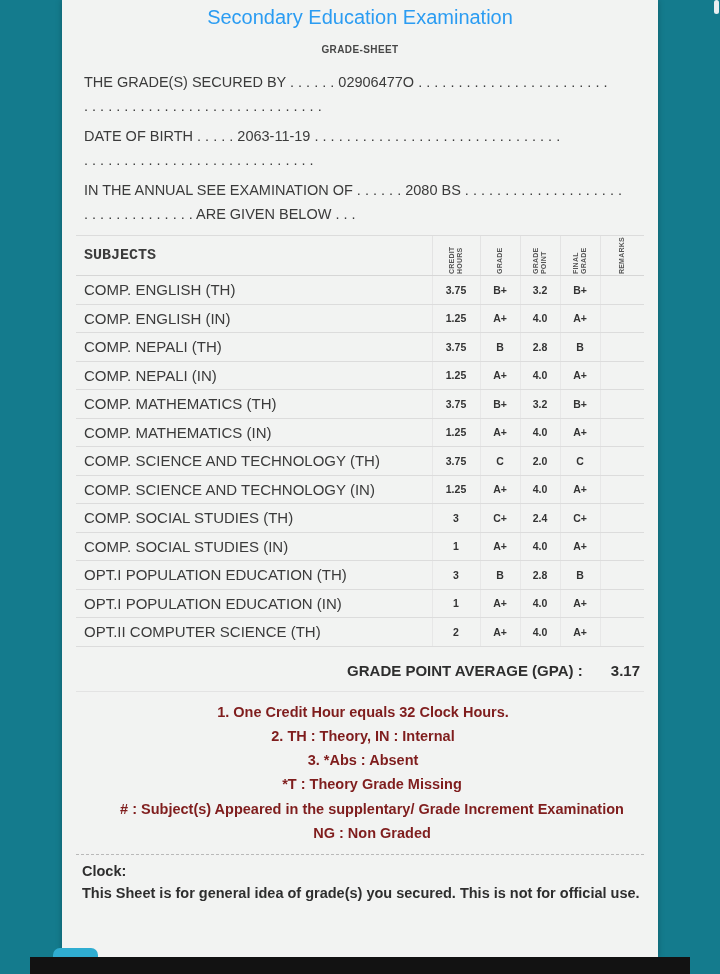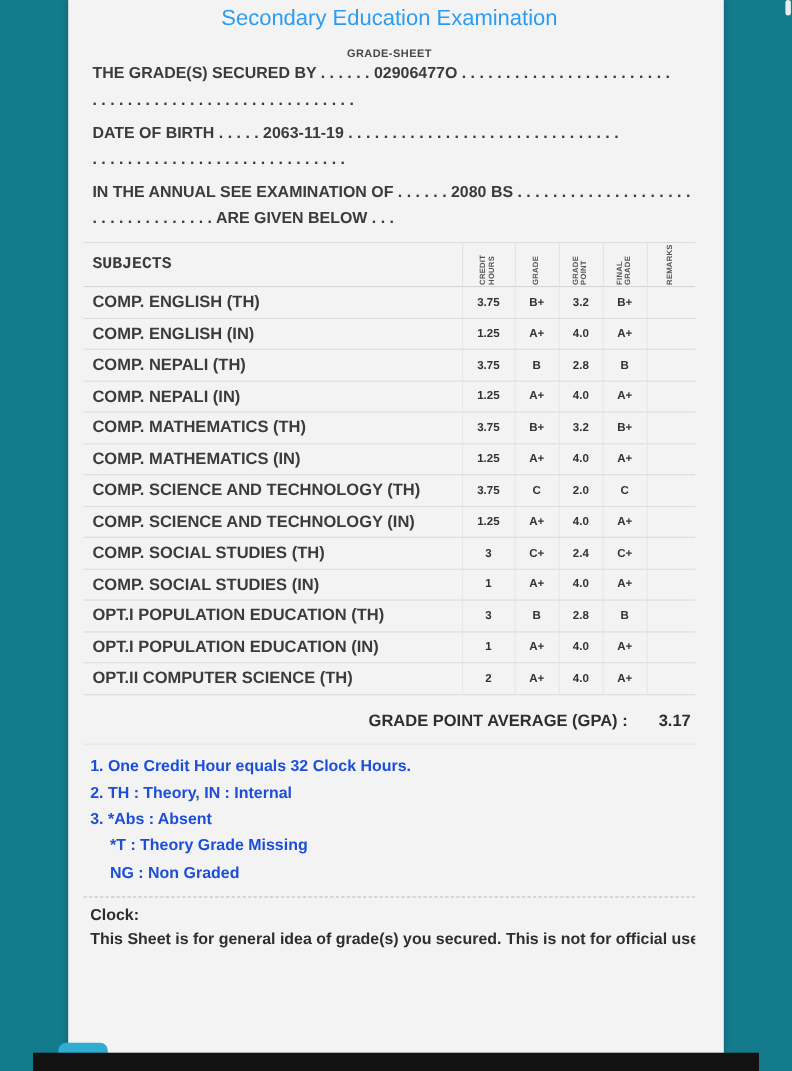--- a/index.html
+++ b/index.html
@@ -3,53 +3,53 @@
 <meta charset="utf-8">
 <style>
   * { margin:0; padding:0; box-sizing:border-box; }
   html,body { background:#147b8d; }
   body { font-family:"Liberation Sans", sans-serif; }
 
   .screen { position:relative; width:720px; height:974px; background:#147b8d; overflow:hidden; margin:0 auto; }
 
   .card {
     position:absolute; left:62px; top:0; width:596px; height:958px;
-    background:#f2f3f2; padding:4px 26px 0 14px; overflow:hidden;
+    background:#f2f3f2; padding:4px 14px 0 14px; overflow:hidden;
     box-shadow:0 0 6px rgba(0,0,0,.25);
   }
 
   .title { text-align:center; color:#2b9cf2; font-size:20px; font-weight:400; margin-top:2px; }
   .subtitle { text-align:center; color:#474747; font-size:10px; font-weight:700; letter-spacing:.4px; margin-top:15px; }
 
-  .info { margin-top:1px; color:#3b3b3b; font-weight:700; font-size:14.5px; }
+  .info { margin-top:16px; color:#3b3b3b; font-weight:400; font-size:14.5px; }
   .info-line { line-height:23.5px; white-space:nowrap; overflow:hidden; padding-left:8px; }
   .info-line.gap { margin-top:7px; }
 
   table.grades { width:100%; border-collapse:collapse; margin-top:9px; table-layout:fixed; }
   .grades thead th { border-top:1px solid #dcdcdc; border-bottom:1px solid #d6d6d6; }
   .grades td { border-bottom:1px solid #dcdcdc; }
   th.subj-h { text-align:left; font-size:15px; color:#3b3b3b; font-weight:700; padding-left:8px; height:40px;font-family:Liberation Mono, monospace; }
   th.vcol { position:relative; height:40px; border-left:1px solid #e3e3e3; }
   .vtext {
     position:absolute; left:50%; top:50%; width:36px;
     transform:translate(-50%,-50%) rotate(-90deg);
     font-size:7px; line-height:8px; font-weight:700; color:#555;
     text-align:left; letter-spacing:.2px;
   }
   col.c-sub { width:auto; }
   col.c-ch { width:48px; } col.c-g { width:40px; } col.c-gp { width:40px; } col.c-fg { width:40px; } col.c-rm { width:44px; }
-  td.subj { font-size:15px; font-weight:700; color:#3b3b3b; padding-left:8px; height:28.5px;margin-top:27px; }
+  td.subj { font-size:15px; font-weight:400; color:#3b3b3b; padding-left:8px; height:28.5px;margin-top:27px; }
   td.num { text-align:center; font-size:10.5px; font-weight:700; color:#333; border-left:1px solid #e7e7e7; height:28.5px; }
 
   .gpa { margin-top:15px; text-align:right; padding-right:4px; font-size:15px; font-weight:700; color:#2e2e2e; }
   .gpa span { display:inline-block; }
   .gpa .val { margin-left:24px; }
 
   .notes { margin-top:12px; border-top:1px solid #e3e3e3; padding-top:8px; }
-  .note-line { font-size:14.5px; font-weight:700; color:#1d4ed8; line-height:24.3px; padding-left:6px; white-space:nowrap; overflow:hidden; }
+  .note-line { font-size:14.5px; font-weight:700; color:#7f1d1d; line-height:24.3px; padding-left:6px; white-space:nowrap; overflow:hidden;text-align:center; }
   .note-line.indent { padding-left:24px; }
 
   .footer { margin-top:9px; border-top:1px dashed #b9b9b9; padding-top:8px; }
   .note-label { font-size:14.5px; font-weight:700; color:#2e2e2e; padding-left:6px; }
   .note-text { font-size:14.5px; font-weight:700; color:#2e2e2e; line-height:23px; margin-top:3px; padding-left:6px; white-space:nowrap; overflow:hidden; }
 
   .scroll-thumb { position:absolute; top:0; right:1px; width:5px; height:14px; background:#e9eff1; border-radius:3px; }
 
   .partial-button { position:absolute; left:53px; bottom:16px; width:45px; height:10px; background:#2fadd1; border-radius:7px 7px 0 0; }
 
@@ -227,20 +227,21 @@
     <div class="gpa">
       <span>GRADE POINT AVERAGE (GPA) :</span>
       <span class="val">3.17</span>
     </div>
 
     <div class="notes">
         <div class="note-line">1. One Credit Hour equals 32 Clock Hours.</div>
         <div class="note-line">2. TH : Theory, IN : Internal</div>
         <div class="note-line">3. *Abs : Absent</div>
         <div class="note-line indent">*T : Theory Grade Missing</div>
+        <div class="note-line indent"># : Subject(s) Appeared in the supplentary/ Grade Increment Examination</div>
         <div class="note-line indent">NG : Non Graded</div>
       </div>
 
     <div class="footer">
       <div class="note-label">Clock:</div>
       <div class="note-text">This Sheet is for general idea of grade(s) you secured. This is not for official use. If</div>
     </div>
 
   </div>
 

